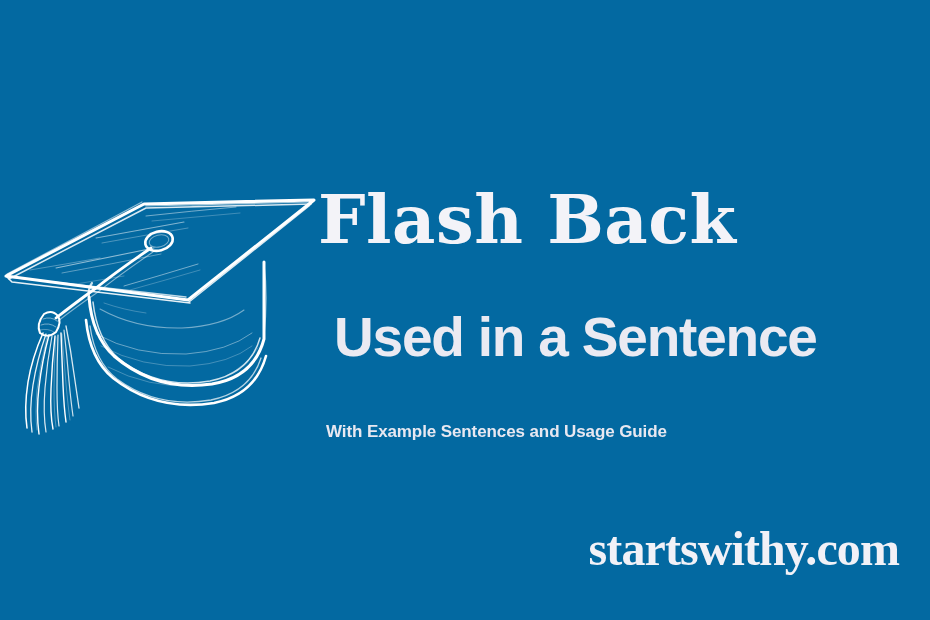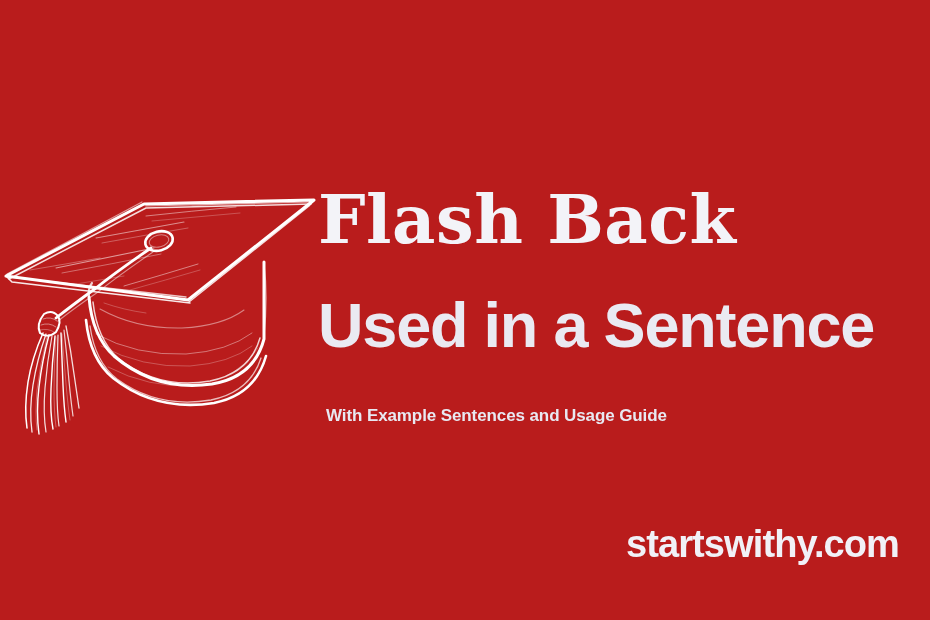--- a/index.html
+++ b/index.html
@@ -5,21 +5,21 @@
 <style>
   html, body {
     margin: 0;
     padding: 0;
     background: #3d3d5c;
   }
   #canvas {
     position: relative;
     width: 930px;
     height: 620px;
-    background: #b91c1c;
+    background: #0369a1;
     overflow: hidden;
     font-family: "Liberation Sans", sans-serif;
     -webkit-font-smoothing: antialiased;
   }
 
   
   #cap-illustration {
     position: absolute;
     left: -4px;
     top: 176px;
@@ -49,25 +49,25 @@
     line-height: 1.0;
     letter-spacing: 0.5px;
     color: #f3f3f8;
     margin: 0;
     white-space: nowrap;
   }
 
   #headline {
     font-family: "Liberation Sans", sans-serif;
     font-weight: 700;
-    font-size: 63px;
+    font-size: 55px;
     line-height: 1.0;
     letter-spacing: -1.2px;
     color: #eaeaf2;
-    margin: 0;
+    margin: 16px;
     padding-top: 41px;
     white-space: nowrap;
   }
 
   #tagline {
     font-family: "Liberation Sans", sans-serif;
     font-weight: 700;
     font-size: 17px;
     line-height: 1.0;
     letter-spacing: -0.1px;
@@ -75,23 +75,23 @@
     margin: 8px;
     padding-top: 42px;
     white-space: nowrap;
   }
 
   
   #brand {
     position: absolute;
     right: 31px;
     top: 525px;
-    font-family: Liberation Sans, sans-serif;
+    font-family: Liberation Serif, serif;
     font-weight: 700;
-    font-size: 38px;
+    font-size: 48px;
     line-height: 1.0;
     letter-spacing: -0.9px;
     color: #f1f1f7;
     white-space: nowrap;
   }
 </style>
 </head>
 <body>
 
 <div id="canvas">

